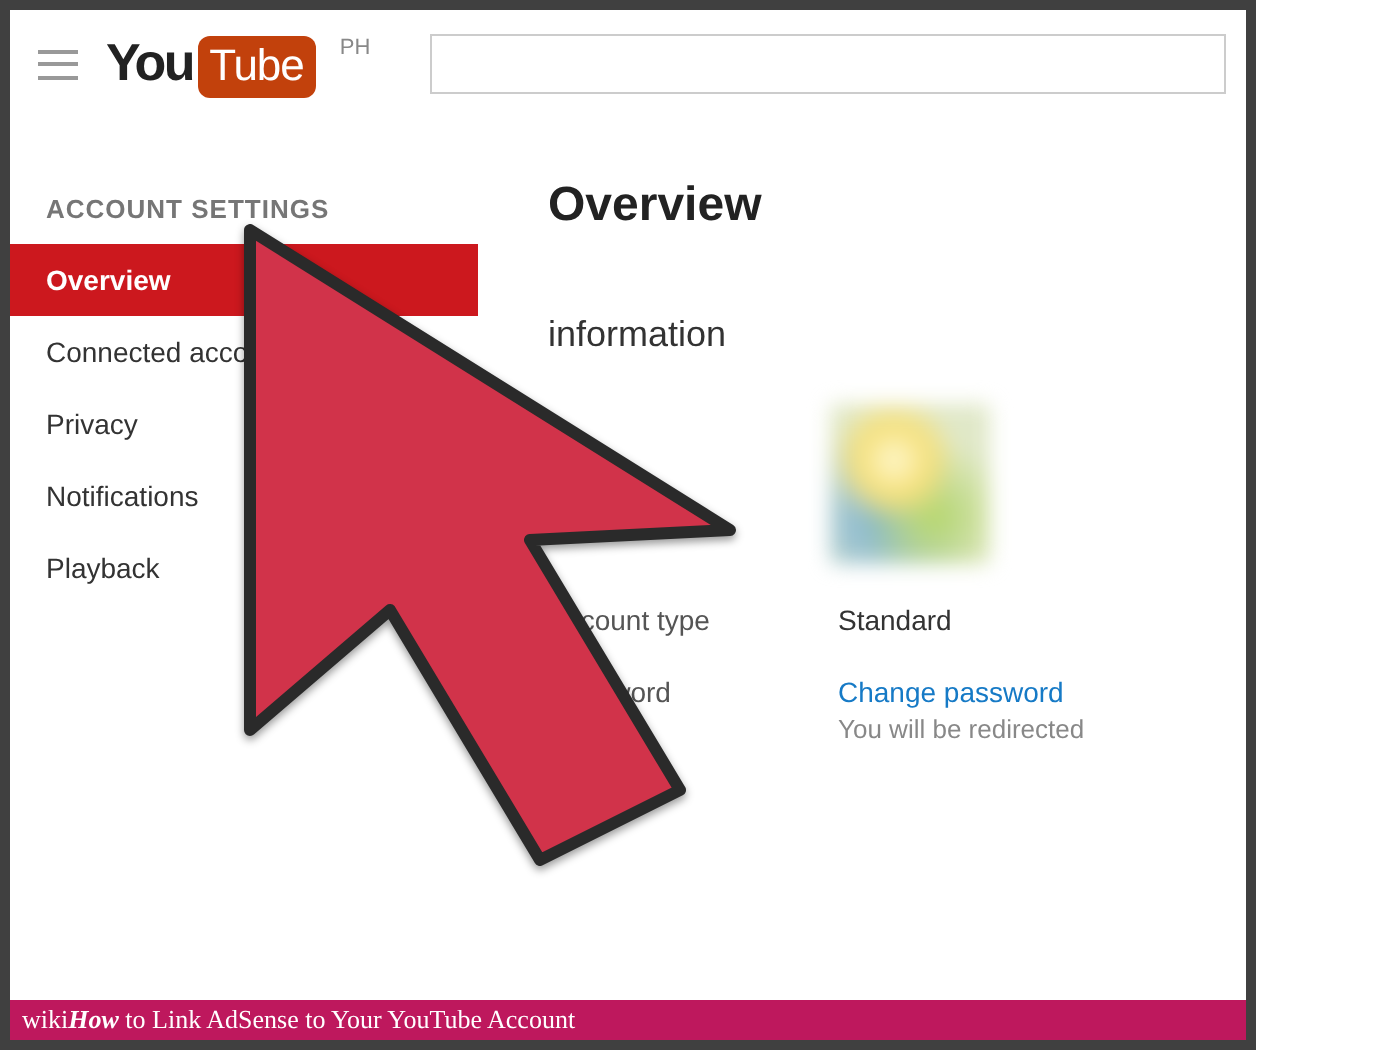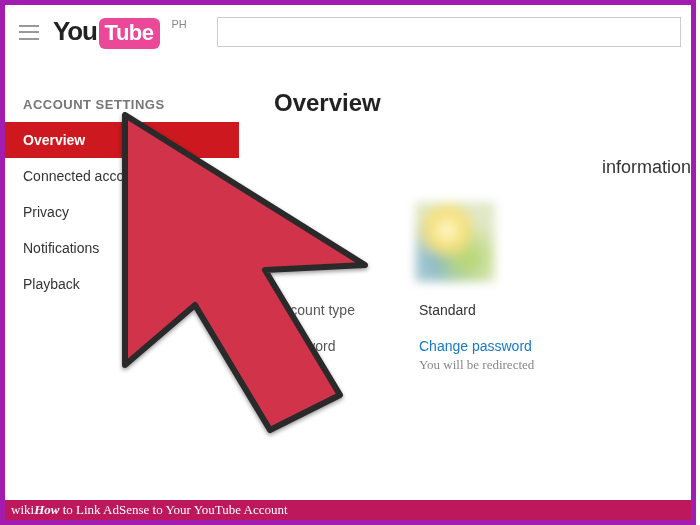--- a/index.html
+++ b/index.html
@@ -1,42 +1,42 @@
 <!DOCTYPE html>
 <html><head>
 <meta charset="utf-8">
 <style>
   * { box-sizing: border-box; margin: 0; padding: 0; }
   html, body { width: 700px; height: 525px; overflow: hidden; font-family: Arial, Helvetica, sans-serif; background: #fff; }
-  .frame { position: relative; width: 696px; height: 525px; border: 5px solid #a21caf; background: #fff; }
+  .frame { position: relative; width: 628px; height: 525px; border: 5px solid #404040; background: #fff; }
   
   .header { display: flex; align-items: center; height: 54px; padding: 0 10px; border-bottom: 0; }
   .hamburger { display: flex; flex-direction: column; justify-content: space-between; width: 20px; height: 15px; margin: 0 14px 0 4px; cursor: pointer; }
   .hamburger span { display: block; height: 2px; background: #999; }
   .logo { display: flex; align-items: baseline; font-weight: bold; margin-right: 6px; }
   .logo-you { color: #222; font-size: 26px; letter-spacing: -1.2px; }
-  .logo-tube { background: #ec4899; color: #fff; font-size: 22px; padding: 2px 6px 3px 6px; border-radius: 6px; margin-left: 2px; letter-spacing: -0.5px; font-weight: bold; }
+  .logo-tube { background: #c2410c; color: #fff; font-size: 22px; padding: 2px 6px 3px 6px; border-radius: 6px; margin-left: 2px; letter-spacing: -0.5px; font-weight: normal; }
   .country { font-size: 11px; color: #888; margin-left: 6px; margin-top: -16px; align-self: center; }
   .search { flex: 1; margin-left: 30px; }
   .search input { width: 100%; height: 30px; border: 1px solid #ccc; padding: 0 8px; font-size: 14px; outline: none; }
   
   .page-body { display: flex; }
   .sidebar { width: 234px; padding-top: 38px; }
   .sidebar-heading { color: #767676; font-size: 13px; font-weight: bold; letter-spacing: 0.5px; padding: 0 18px 10px 18px; }
   .sidebar-item { font-size: 14px; color: #333; padding: 10px 18px; cursor: pointer; }
   .sidebar-item.active { background: #cc181e; color: #fff; font-weight: bold; }
   
   .main { flex: 1; padding: 30px 0 0 35px; }
   .main h1 { font-size: 24px; font-weight: bold; color: #222; margin-bottom: 40px; }
-  .section-title { font-size: 18px; color: #333; margin-bottom: 24px; text-align: right; }
+  .section-title { font-size: 18px; color: #333; margin-bottom: 24px; }
   .field-row { display: flex; margin: 20px 0; font-size: 14px; }
   .field-label { width: 145px; color: #555; }
   .field-value { color: #333; }
   .link { color: #167ac6; cursor: pointer; }
-  .hint { color: #888; font-size: 13px; margin-top: 3px; font-family: Liberation Serif, serif; }
+  .hint { color: #888; font-size: 13px; margin-top: 3px; }
   .avatar-blur { width: 80px; height: 80px; border-radius: 3px;
     background:
       radial-gradient(circle at 40% 35%, #fff8d0 0%, #f5e07a 25%, rgba(245,224,122,0) 45%),
       radial-gradient(circle at 65% 70%, #b8d86a 0%, rgba(184,216,106,0) 50%),
       radial-gradient(circle at 30% 75%, #7fb3d5 0%, rgba(127,179,213,0) 60%),
       #e0e8c8;
     filter: blur(5px);
     margin-left: -4px;
   }
   

